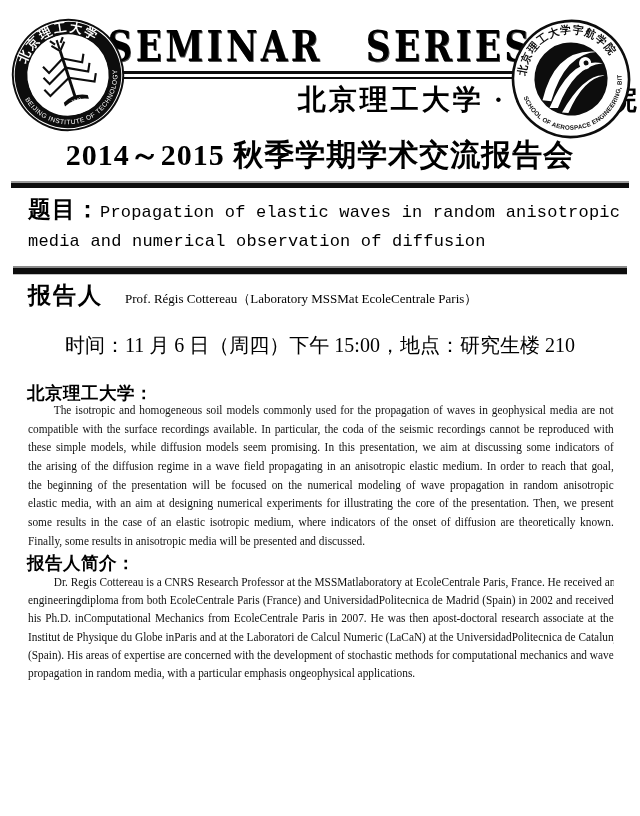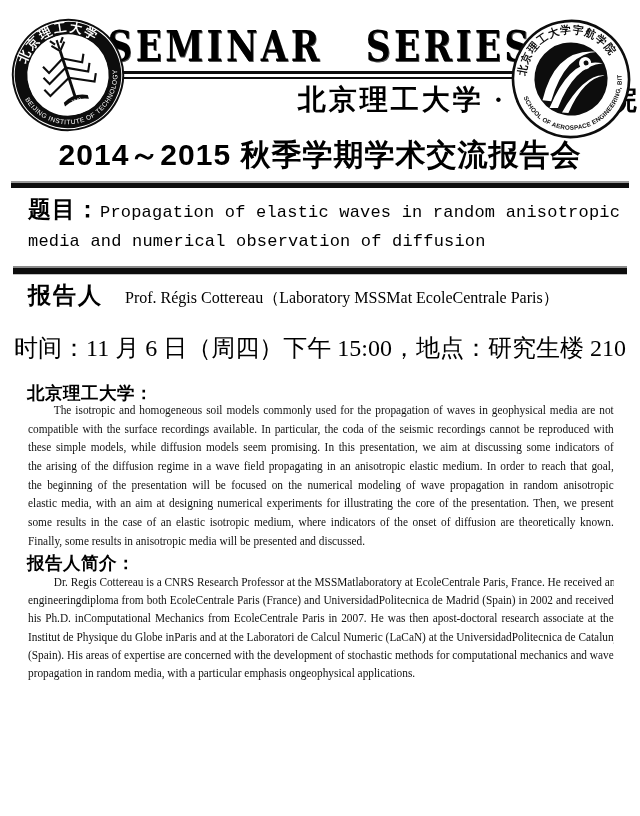--- a/index.html
+++ b/index.html
@@ -24,21 +24,21 @@
     transform:scaleX(0.82);transform-origin:50% 0;
     text-shadow:1px 1px 0 #555;
   }
   .org-line{
     position:absolute;left:0;right:0;top:84px;text-align:right;z-index:2;
     font-size:28px;line-height:32px;letter-spacing:3px;font-weight:600;
     font-family:"Liberation Serif",serif;
   }
   .session-line{
     position:absolute;left:0;right:0;top:137px;text-align:center;
-    font-family:Liberation Sans, sans-serif;
+    font-family:Liberation Serif, serif;
     font-weight:bold;font-size:30px;line-height:36px;letter-spacing:1px;
   }
   .rule-bar{position:absolute;background:#0d0d0d;}
   .bar1{left:11px;right:11px;top:181px;height:5px;border-top:2px solid #9a9a9a;}
   .bar2{left:13px;right:13px;top:266px;height:6px;border-top:2px solid #8a8a8a;border-bottom:1px solid #c0c0c0;}
   
   .topic{position:absolute;left:28px;right:24px;top:194px;}
   .topic-line{white-space:nowrap;}
   .topic-label{
     font-family:"Liberation Sans",sans-serif;font-weight:bold;font-size:23px;
@@ -50,27 +50,27 @@
   }
   .topic-line1{height:33px;line-height:30px;}
   .topic-line2{height:30px;line-height:28px;}
   
   .speaker-row{position:absolute;left:28px;top:280px;white-space:nowrap;}
   .speaker-label{
     font-family:"Liberation Sans",sans-serif;font-weight:bold;font-size:23px;
     letter-spacing:2px;vertical-align:baseline;
   }
   .speaker-value{
-    font-family:"Liberation Serif",serif;font-size:16px;margin-left:18px;
+    font-family:"Liberation Serif",serif;font-size:13px;margin-left:18px;
     vertical-align:baseline;
   }
   
   .time-line{
     position:absolute;left:0;right:0;top:332px;text-align:center;
-    font-family:"Liberation Serif",serif;font-size:24px;font-weight:500;
+    font-family:"Liberation Serif",serif;font-size:20px;font-weight:500;
   }
   
   .sec-heading{
     position:absolute;left:27px;
     font-family:"Liberation Serif",serif;font-weight:bold;font-size:17.5px;
     letter-spacing:0.5px;
   }
   .abstract-heading{top:381px;}
   .bio-heading{top:551px;}
   .para{

